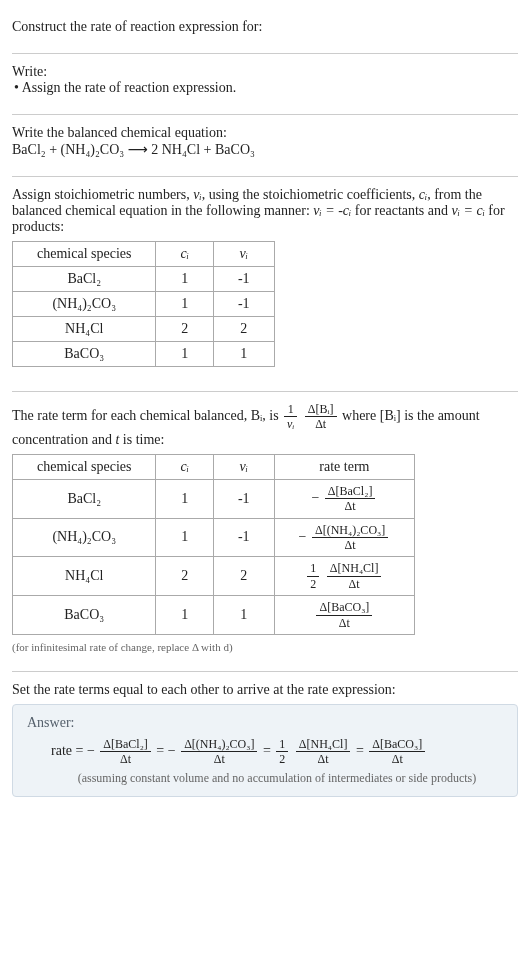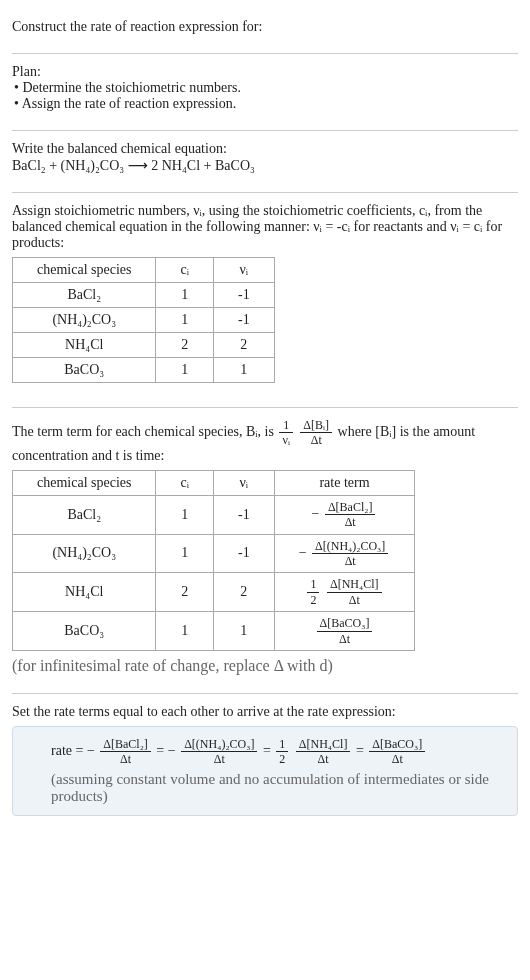--- a/index.html
+++ b/index.html
@@ -19,56 +19,58 @@
   }
   hr {
     border: none;
     border-top: 1px solid #ccc;
     margin: 10px 0;
   }
   .bullet {
     margin-left: 2px;
   }
   .it {
+    font-style: italic;
   }
   table.data-table {
     border-collapse: collapse;
     margin: 6px 0;
   }
   table.data-table td, table.data-table th {
     border: 1px solid #aaa;
     padding: 4px 24px;
     text-align: center;
     font-weight: normal;
   }
   .caption {
-    font-size: 16px;
+    font-size: 11px;
     color: #666;
     margin-top: 2px;
   }
   .answer-box {
     background: #eef3f7;
     border: 1px solid #d0dae4;
     border-radius: 4px;
     padding: 10px 14px;
     margin-top: 6px;
   }
   .answer-label {
     color: #55606c;
     margin-bottom: 6px;
   }
   .rate-line {
     margin-left: 24px;
     white-space: nowrap;
   }
   .note {
-    font-size: 15px;
+    font-size: 12px;
     color: #666;
     margin-left: 24px;
     margin-top: 4px;
+    text-align: center;
   }
   .frac {
     display: inline-block;
     vertical-align: middle;
     text-align: center;
     font-size: 12px;
     margin: 0 2px;
   }
   .frac .num {
     display: block;
@@ -87,22 +89,21 @@
 </style>
 </head>
 <body>
 
 <div class="section">
   <div>Construct the rate of reaction expression for:</div>
 </div>
 <hr>
 
 <div class="section">
-  <div>Plan:</div>
-  <div class="bullet">• Determine the stoichiometric numbers.</div>
+  <div>Write:</div>
   <div class="bullet">• Assign the rate of reaction expression.</div>
 </div>
 <hr>
 
 <div class="section">
   <div>Write the balanced chemical equation:</div>
   <div>BaCl₂ + (NH₄)₂CO₃ ⟶ 2 NH₄Cl + BaCO₃</div>
 </div>
 <hr>
 
@@ -137,21 +138,21 @@
       <td>1</td>
       <td>1</td>
     </tr>
   </tbody>
     </table>
 </div>
 <hr>
 
 <div class="section">
   <div>
-    <span>The term term for each chemical species, Bᵢ, is </span>
+    <span>The rate term for each chemical balanced, Bᵢ, is </span>
     <span class="frac">
       <span class="num">1</span>
       <span class="den it">νᵢ</span>
     </span>
     <span class="frac">
       <span class="num">Δ[Bᵢ]</span>
       <span class="den">Δt</span>
     </span>
     <span> where [Bᵢ] is the amount concentration and </span><span class="it">t</span><span> is time:</span>
   </div>
@@ -192,19 +193,20 @@
         </tr>
       </tbody>
   </table>
   <div class="caption">(for infinitesimal rate of change, replace Δ with d)</div>
 </div>
 <hr>
 
 <div class="section">
   <div>Set the rate terms equal to each other to arrive at the rate expression:</div>
   <div class="answer-box">
+    <div class="answer-label">Answer:</div>
     <div class="rate-line">
       <span>rate = </span>
       <span id="rate-terms"><span class="inline-math"><span>− </span><span class="frac"><span class="num">Δ[BaCl₂]</span><span class="den">Δt</span></span></span><span> = </span><span class="inline-math"><span>− </span><span class="frac"><span class="num">Δ[(NH₄)₂CO₃]</span><span class="den">Δt</span></span></span><span> = </span><span class="inline-math"><span class="frac"><span class="num">1</span><span class="den">2</span></span> <span class="frac"><span class="num">Δ[NH₄Cl]</span><span class="den">Δt</span></span></span><span> = </span><span class="inline-math"><span class="frac"><span class="num">Δ[BaCO₃]</span><span class="den">Δt</span></span></span></span>
     </div>
     <div class="note">(assuming constant volume and no accumulation of intermediates or side products)</div>
   </div>
 </div>
 
 </body></html>

